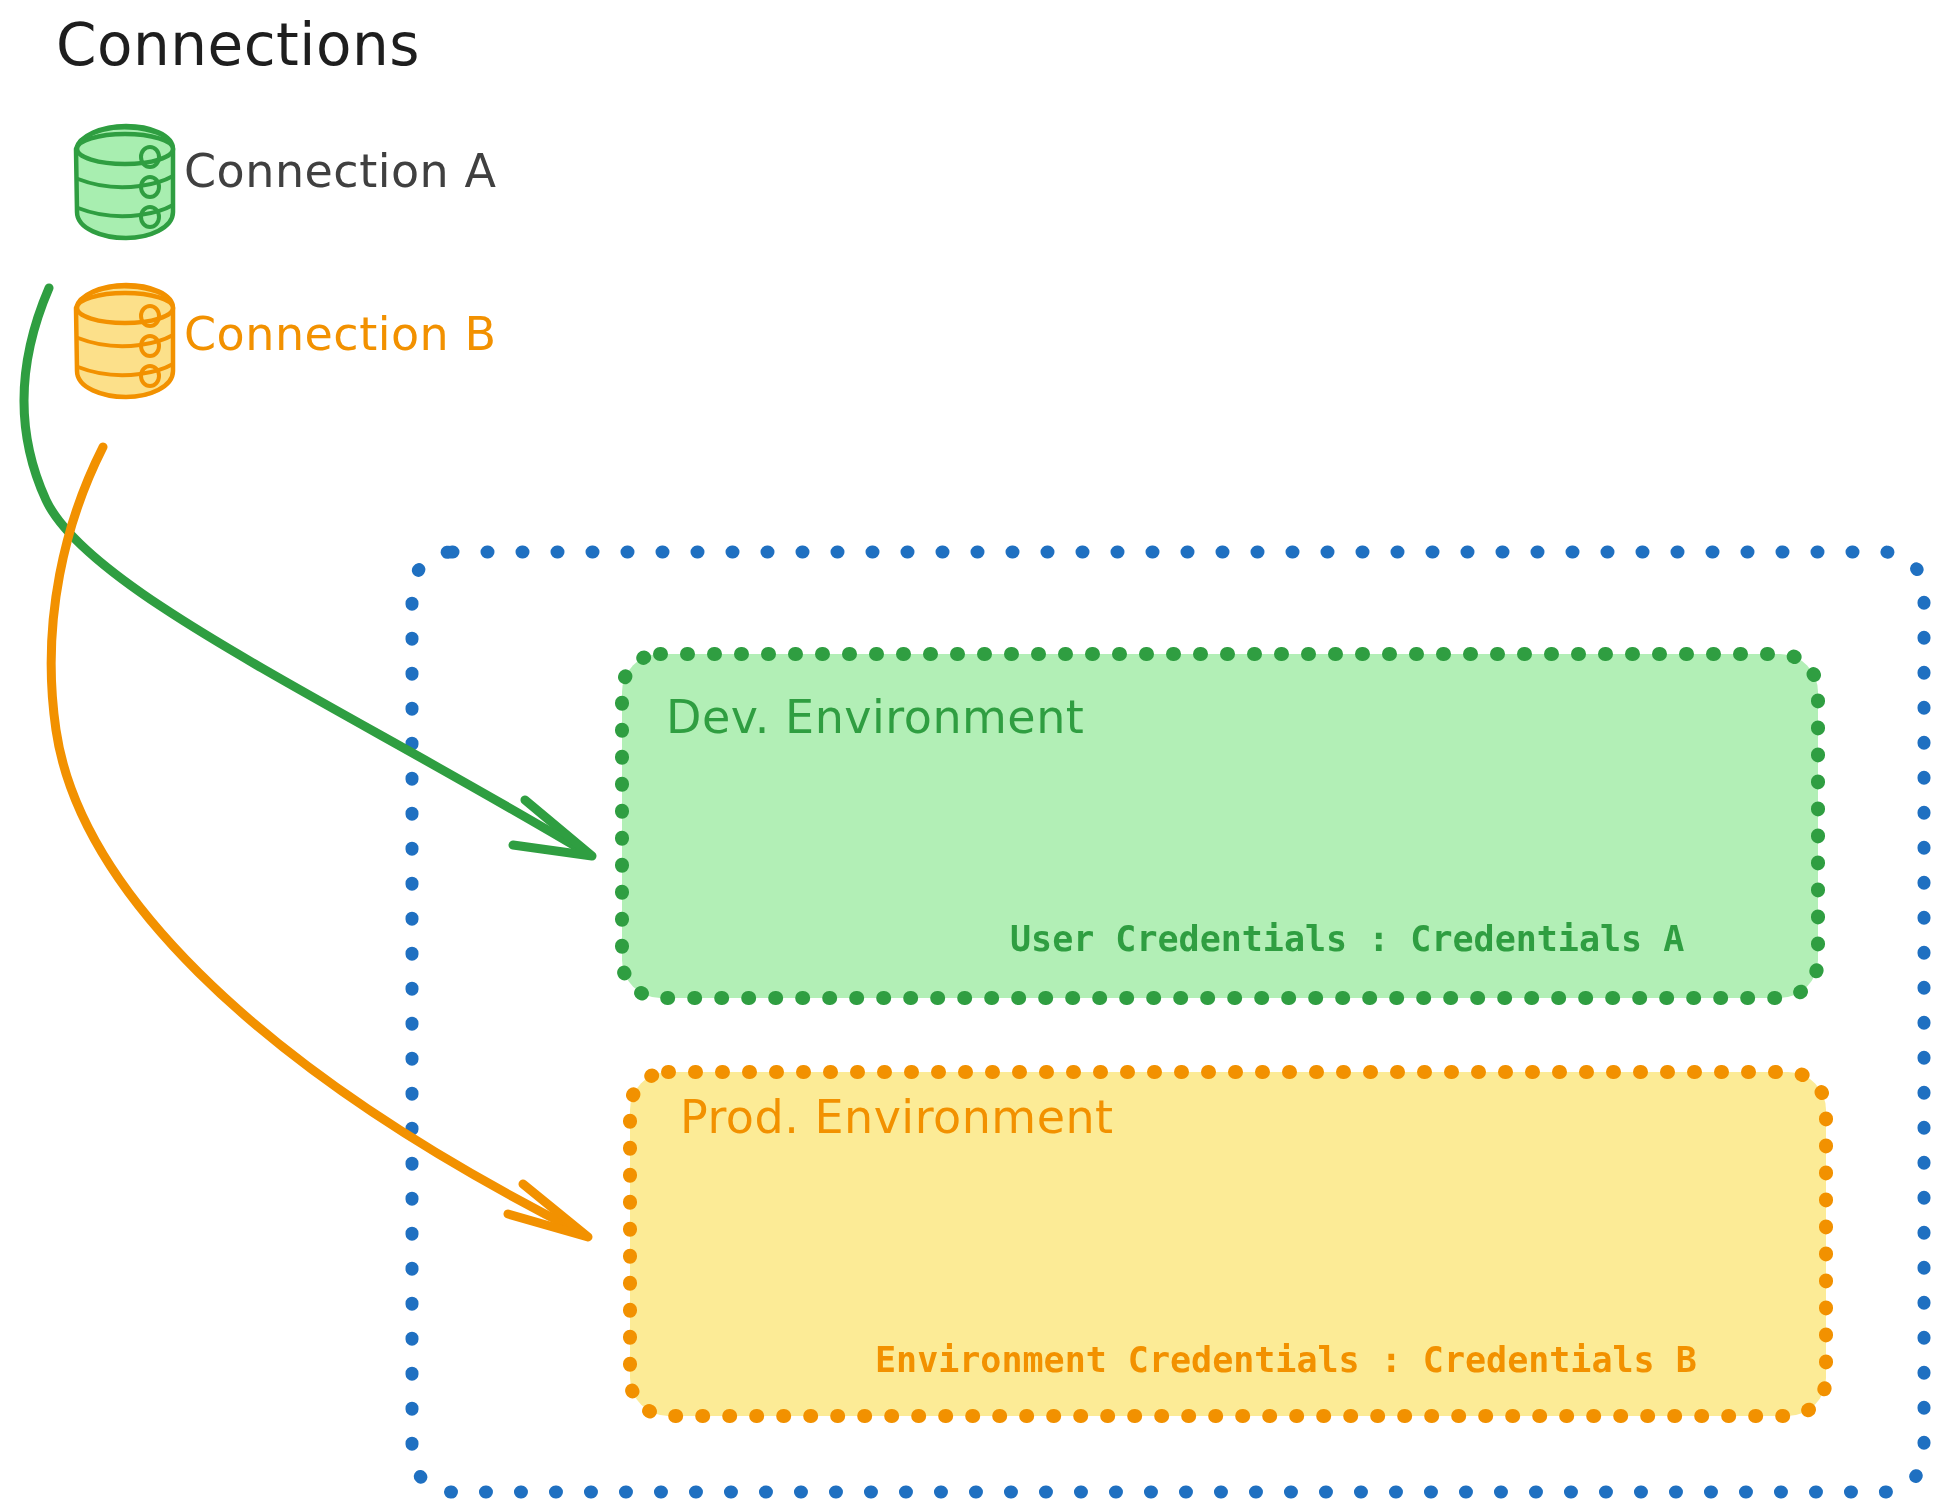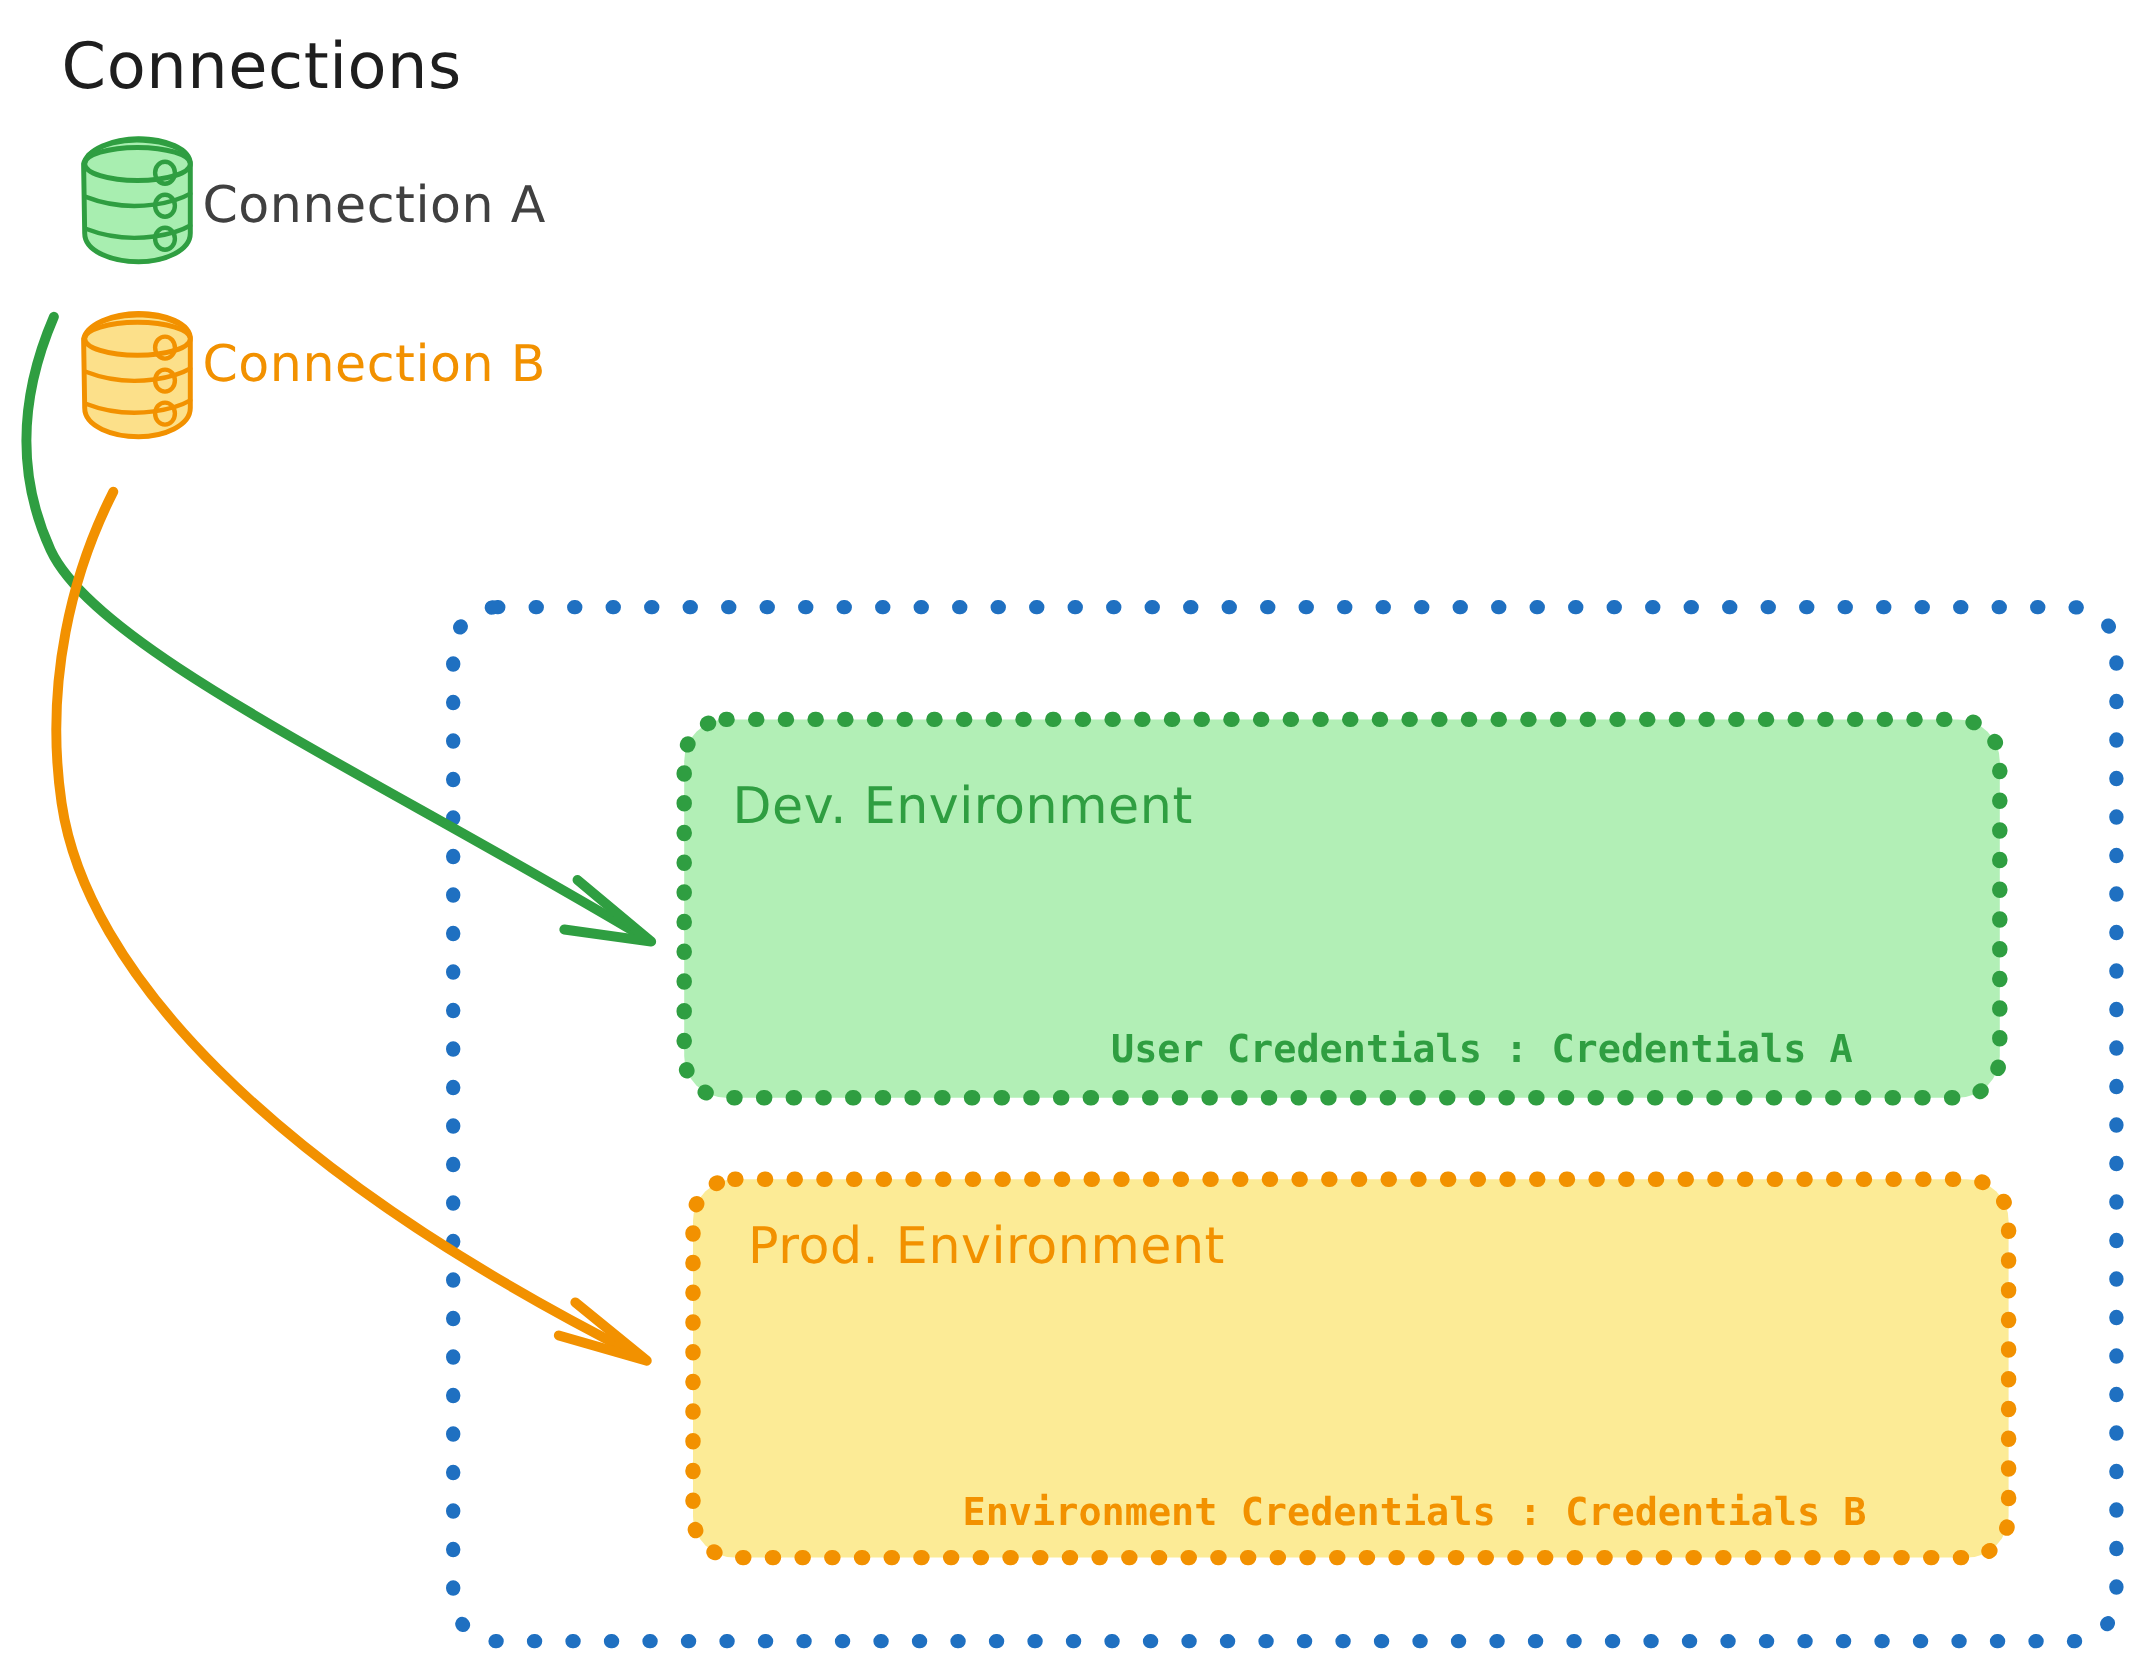--- a/index.html
+++ b/index.html
@@ -28,21 +28,20 @@
     top: 0;
     width: 1948px;
     height: 1506px;
     display: block;
   }
   
   .txt {
     position: absolute;
     white-space: pre;
     line-height: 1;
-    margin-top: 15px;
   }
   .hand {
     font-family: "DejaVu Sans", sans-serif;
     font-weight: 400;
   }
   .mono {
     font-family: "DejaVu Sans Mono", monospace;
     font-weight: 700;
   }
   #title-connections {
@@ -54,21 +53,21 @@
   }
   #label-conn-a {
     left: 184px;
     top: 148px;
     font-size: 46px;
     color: #404040;
     letter-spacing: 0.5px;
   }
   #label-conn-b {
     left: 184px;
-    top: 292px;
+    top: 311px;
     font-size: 46px;
     color: #f29100;
     letter-spacing: 0.5px;
   }
   #label-project {
     left: 1538px;
     top: 340px;
     font-size: 52px;
     color: #1f70c1;
     letter-spacing: 0.5px;

